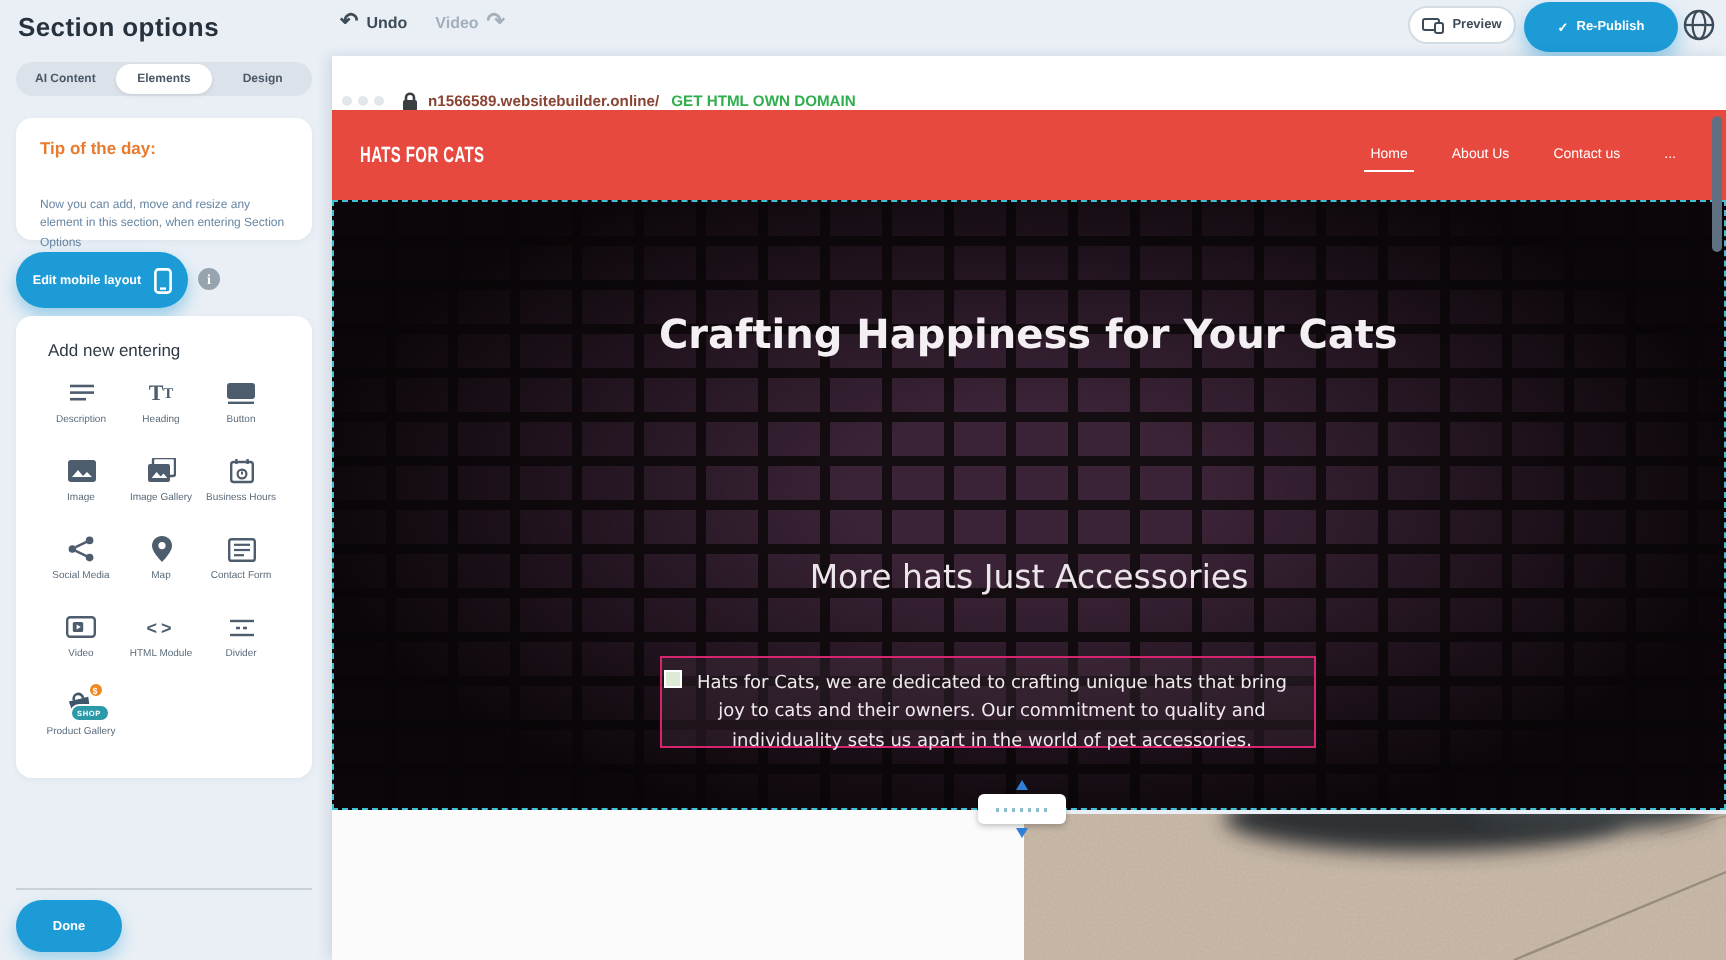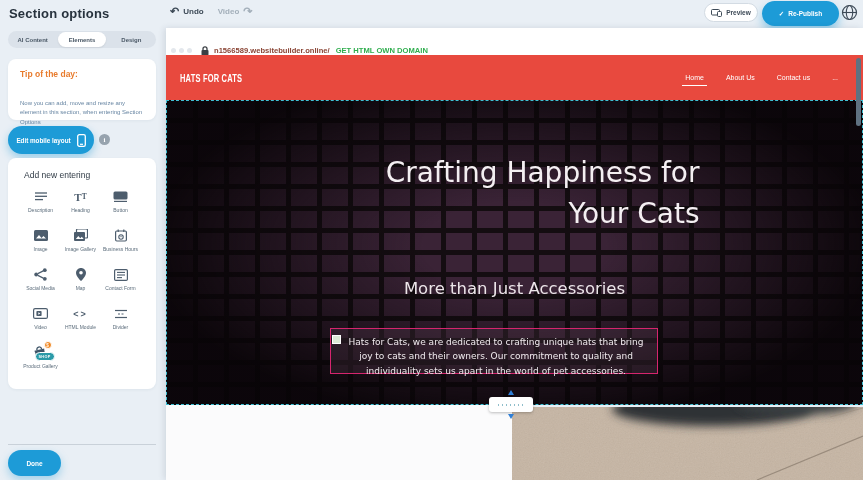--- a/index.html
+++ b/index.html
@@ -88,21 +88,21 @@
   
   .hero {
     position:absolute; left:0; top:72px; width:697px; height:305px;
     background-color:#160f13;
     background-image:
       radial-gradient(ellipse 52% 58% at 50% 48%, rgba(10,5,9,0) 25%, rgba(8,4,7,.93) 100%),
       repeating-linear-gradient(0deg, rgba(0,0,0,0) 0 17px, #140d11 17px 22px),
       repeating-linear-gradient(90deg, #3a2336 0 26px, #140d11 26px 31px);
     border:1px dashed #3fc0d4;
   }
-  .hero-heading { position:absolute; left:50%; top:52px; transform:translateX(-50%); width:370px; text-align:right; color:#f4eff2; font-family:"DejaVu Sans", sans-serif; font-size:28px; line-height:1.45; font-weight:400; }
+  .hero-heading { position:absolute; left:50%; top:52px; transform:translateX(-50%); width:370px; text-align:left; color:#f4eff2; font-family:"DejaVu Sans", sans-serif; font-size:20px; line-height:1.45; font-weight:700; }
   .hero-sub { position:absolute; left:50%; top:178px; transform:translateX(-50%); width:400px; text-align:center; color:#ece5e9; font-family:"DejaVu Sans", sans-serif; font-size:16.5px; }
   .hero-textbox {
     position:absolute; left:163px; top:227px; width:328px; height:46px;
     border:1.5px solid #d6256e; background:rgba(130,95,120,.16);
     color:#f0eaee; font-size:9px; line-height:1.6; text-align:center; padding:6px 10px 0 14px;
     font-family:"DejaVu Sans", sans-serif;
   }
   .textbox-handle { position:absolute; left:1px; top:6px; width:9px; height:9px; background:#dcead6; border:1px solid #fff; }
   
   .below-left { position:absolute; left:0; top:377px; width:346px; height:75px; background:#fbfbfc; }
@@ -351,21 +351,21 @@
       <div class="site-nav">
         <span class="nav-item active">Home</span>
         <span class="nav-item">About Us</span>
         <span class="nav-item">Contact us</span>
         <span class="nav-item">...</span>
       </div>
     </div>
 
     <div class="hero">
       <div class="hero-heading">Crafting Happiness for Your Cats</div>
-      <div class="hero-sub">More than Just Accessories</div>
+      <div class="hero-sub">More hats Just Accessories</div>
       <div class="hero-textbox">
         <span class="textbox-handle"></span>
         <span>Hats for Cats, we are dedicated to crafting unique hats that bring joy to cats and their owners. Our commitment to quality and individuality sets us apart in the world of pet accessories.</span>
       </div>
     </div>
 
     <div class="below-left"></div>
 
     <svg class="carpet" width="351" height="73" viewBox="0 0 351 73">
       <defs>

